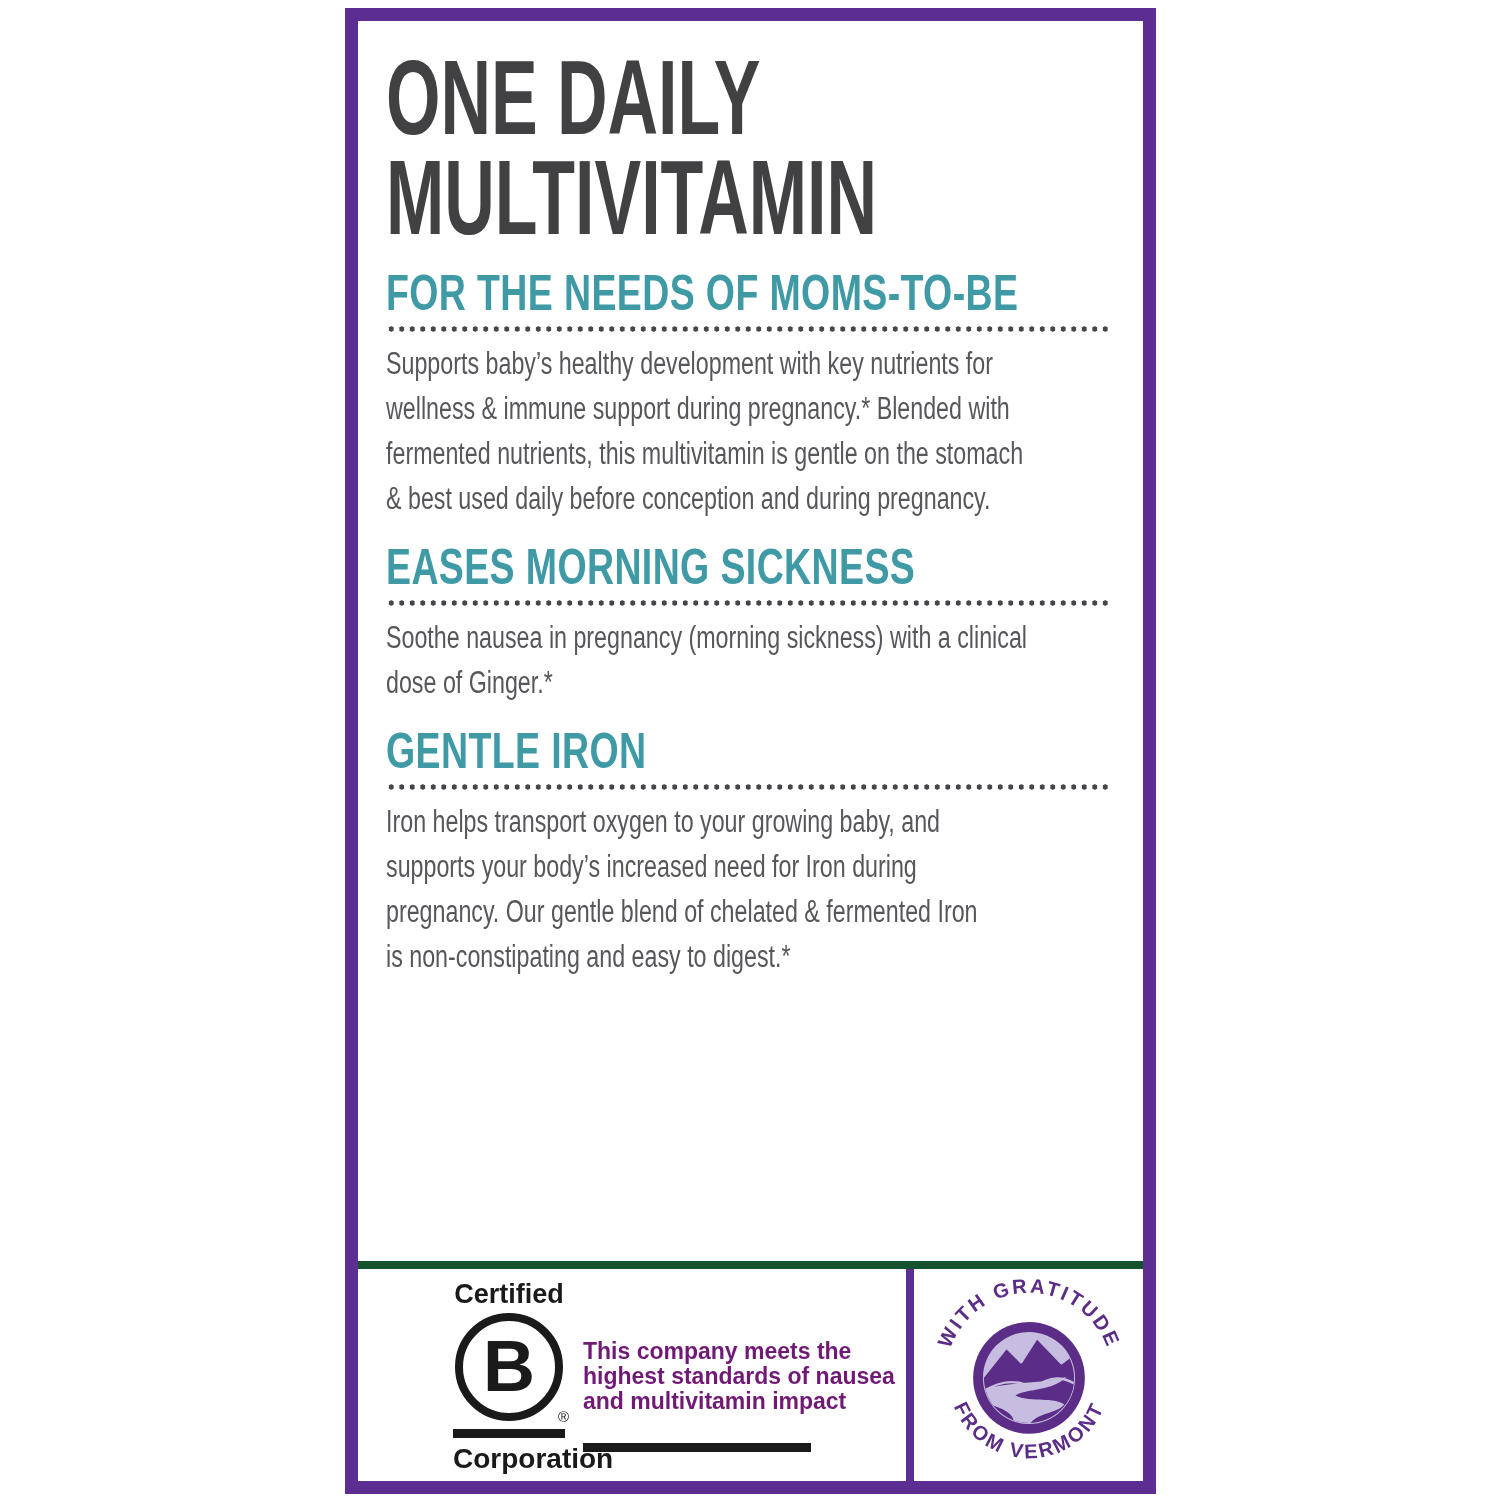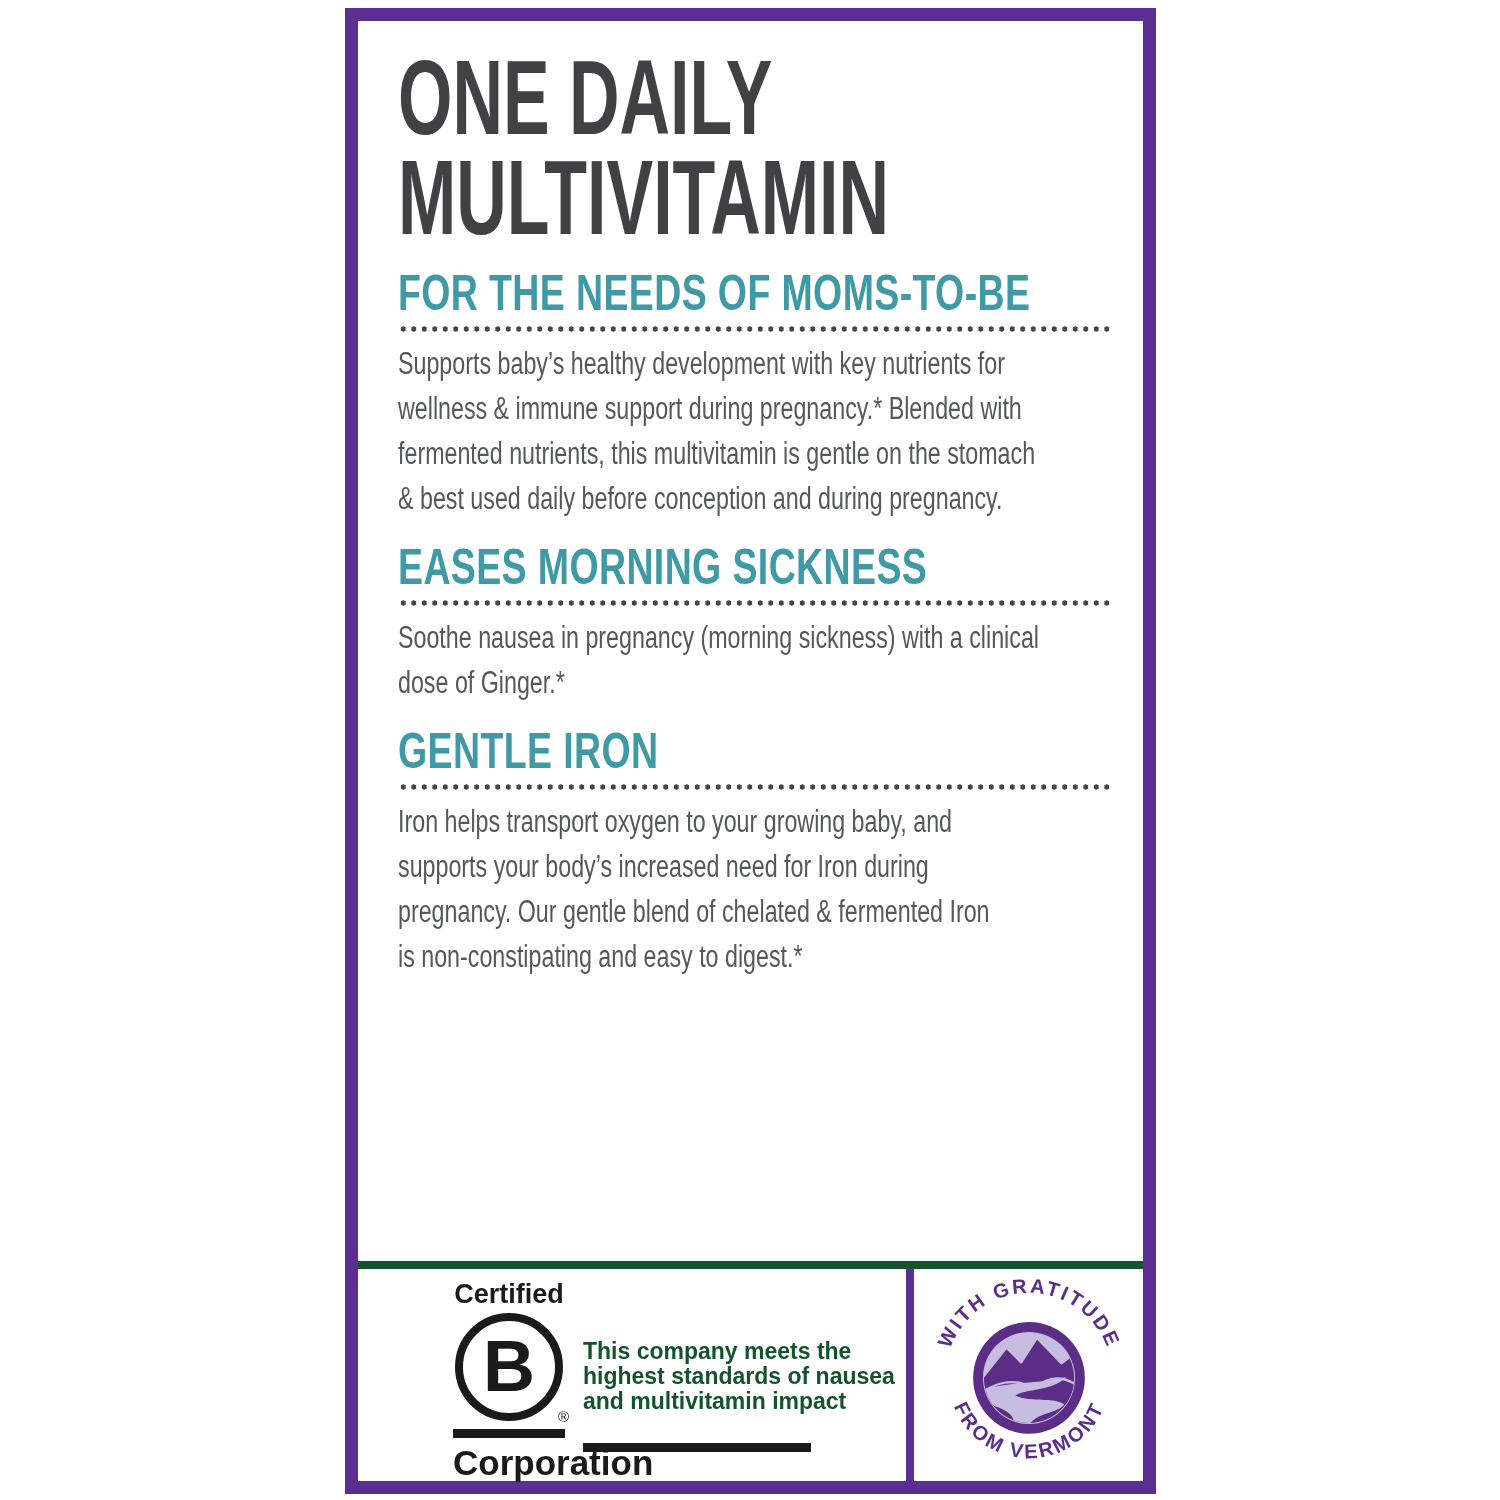--- a/index.html
+++ b/index.html
@@ -3,21 +3,21 @@
 <meta charset="utf-8">
 <style>
   html,body { margin:0; padding:0; background:#ffffff; }
   body { font-family:"Liberation Sans", sans-serif; }
   .canvas { position:relative; width:1500px; height:1500px; background:#ffffff; overflow:hidden; }
 
   .frame { position:absolute; left:345px; top:8px; width:811px; height:1486px; background:#5c2e91; }
   .inner { position:absolute; left:13px; top:13px; width:785px; height:1460px; background:#ffffff;
            display:flex; flex-direction:column; }
 
-  .main { flex:1; padding:0 31px 0 40px; overflow:hidden;border-radius:21px; }
+  .main { flex:1; padding:0 31px 0 28px; overflow:hidden;border-radius:21px; }
 
   .title { margin-top:26px; font-size:106px; line-height:100px; font-weight:700;
            color:#414042; letter-spacing:0px; transform:scaleX(0.66); transform-origin:0 0;
            white-space:nowrap; }
 
   .section { margin-top:20px; }
   .section-heading { font-size:50px; line-height:52px; font-weight:700; color:#3f9aa5;
                      letter-spacing:0.5px; transform:scaleX(0.75); transform-origin:0 0;
                      white-space:nowrap; }
   .dots { height:6px; margin-top:7px;
@@ -33,22 +33,22 @@
 
   
   .bcorp-logo { position:absolute; left:95px; top:10px; width:112px; text-align:center; color:#1a1a1a; }
   .certified { font-size:27px; font-weight:700; letter-spacing:0px; }
   .bcircle-wrap { position:relative; width:108px; height:108px; margin:3px auto 0; }
   .bcircle { width:92px; height:92px; border:8px solid #1a1a1a; border-radius:50%;
              display:flex; align-items:center; justify-content:center; }
   .bletter { font-size:72px; font-weight:700; line-height:1; margin-top:-2px; }
   .rmark { position:absolute; right:-6px; bottom:-4px; font-size:15px; font-weight:400; }
   .bbar { height:9px; background:#1a1a1a; margin-top:8px; }
-  .corporation { font-size:35px; font-weight:700; margin-top:5px; white-space:nowrap; }
-  .bcorp-tagline { position:absolute; left:225px; top:70px; color:#14532d; }
+  .corporation { font-size:28px; font-weight:700; margin-top:5px; white-space:nowrap; }
+  .bcorp-tagline { position:absolute; left:225px; top:70px; color:#701a75; }
   .tagline-line { font-size:23px; font-weight:700; line-height:25px; white-space:nowrap; }
   .tagline-bar { width:228px; height:9px; background:#1a1a1a; margin-top:29px; }
 </style>
 </head>
 <body>
 
 <div class="canvas">
   <div class="frame">
     <div class="inner">
 

